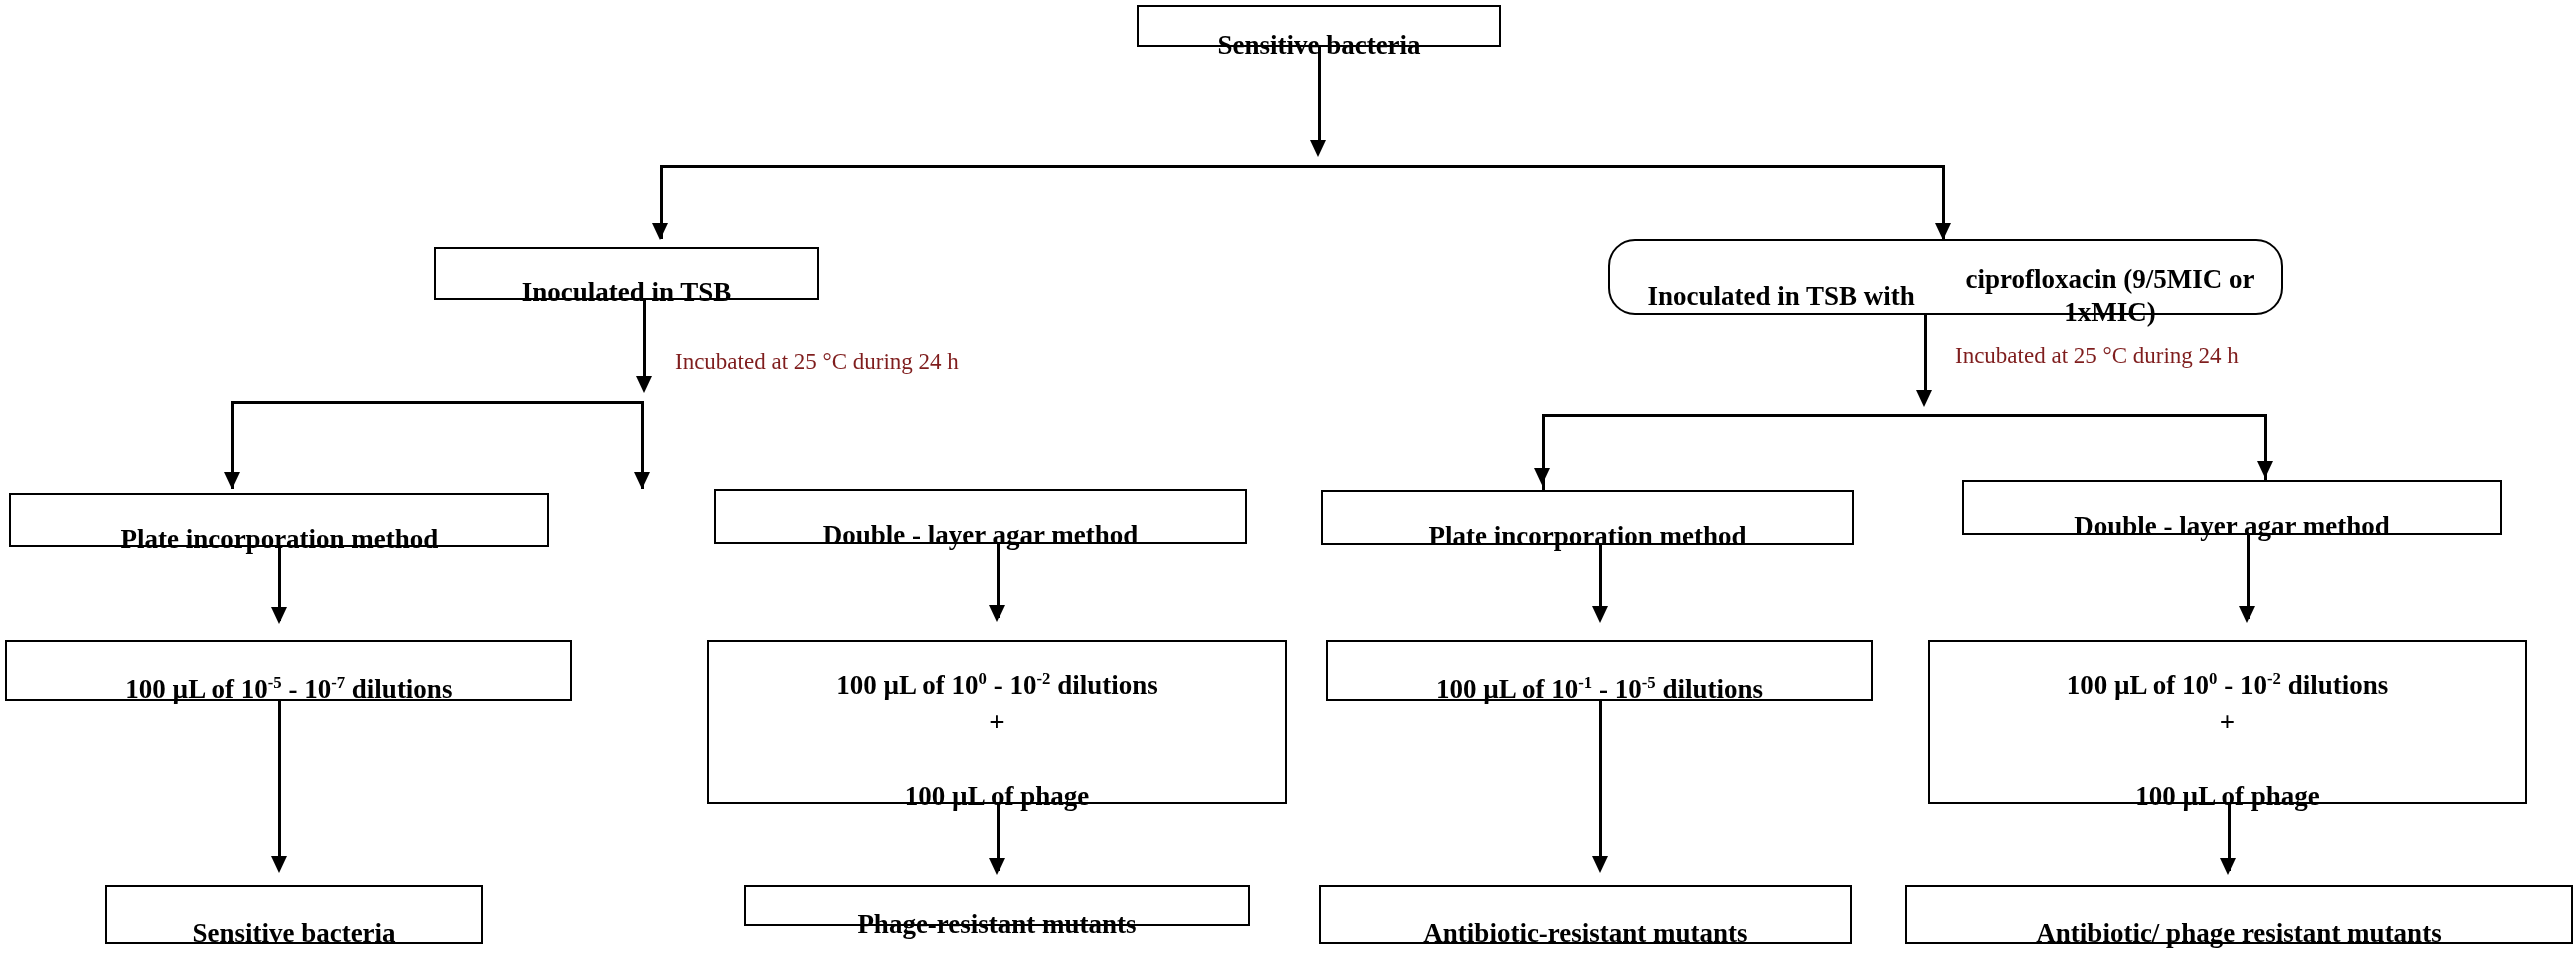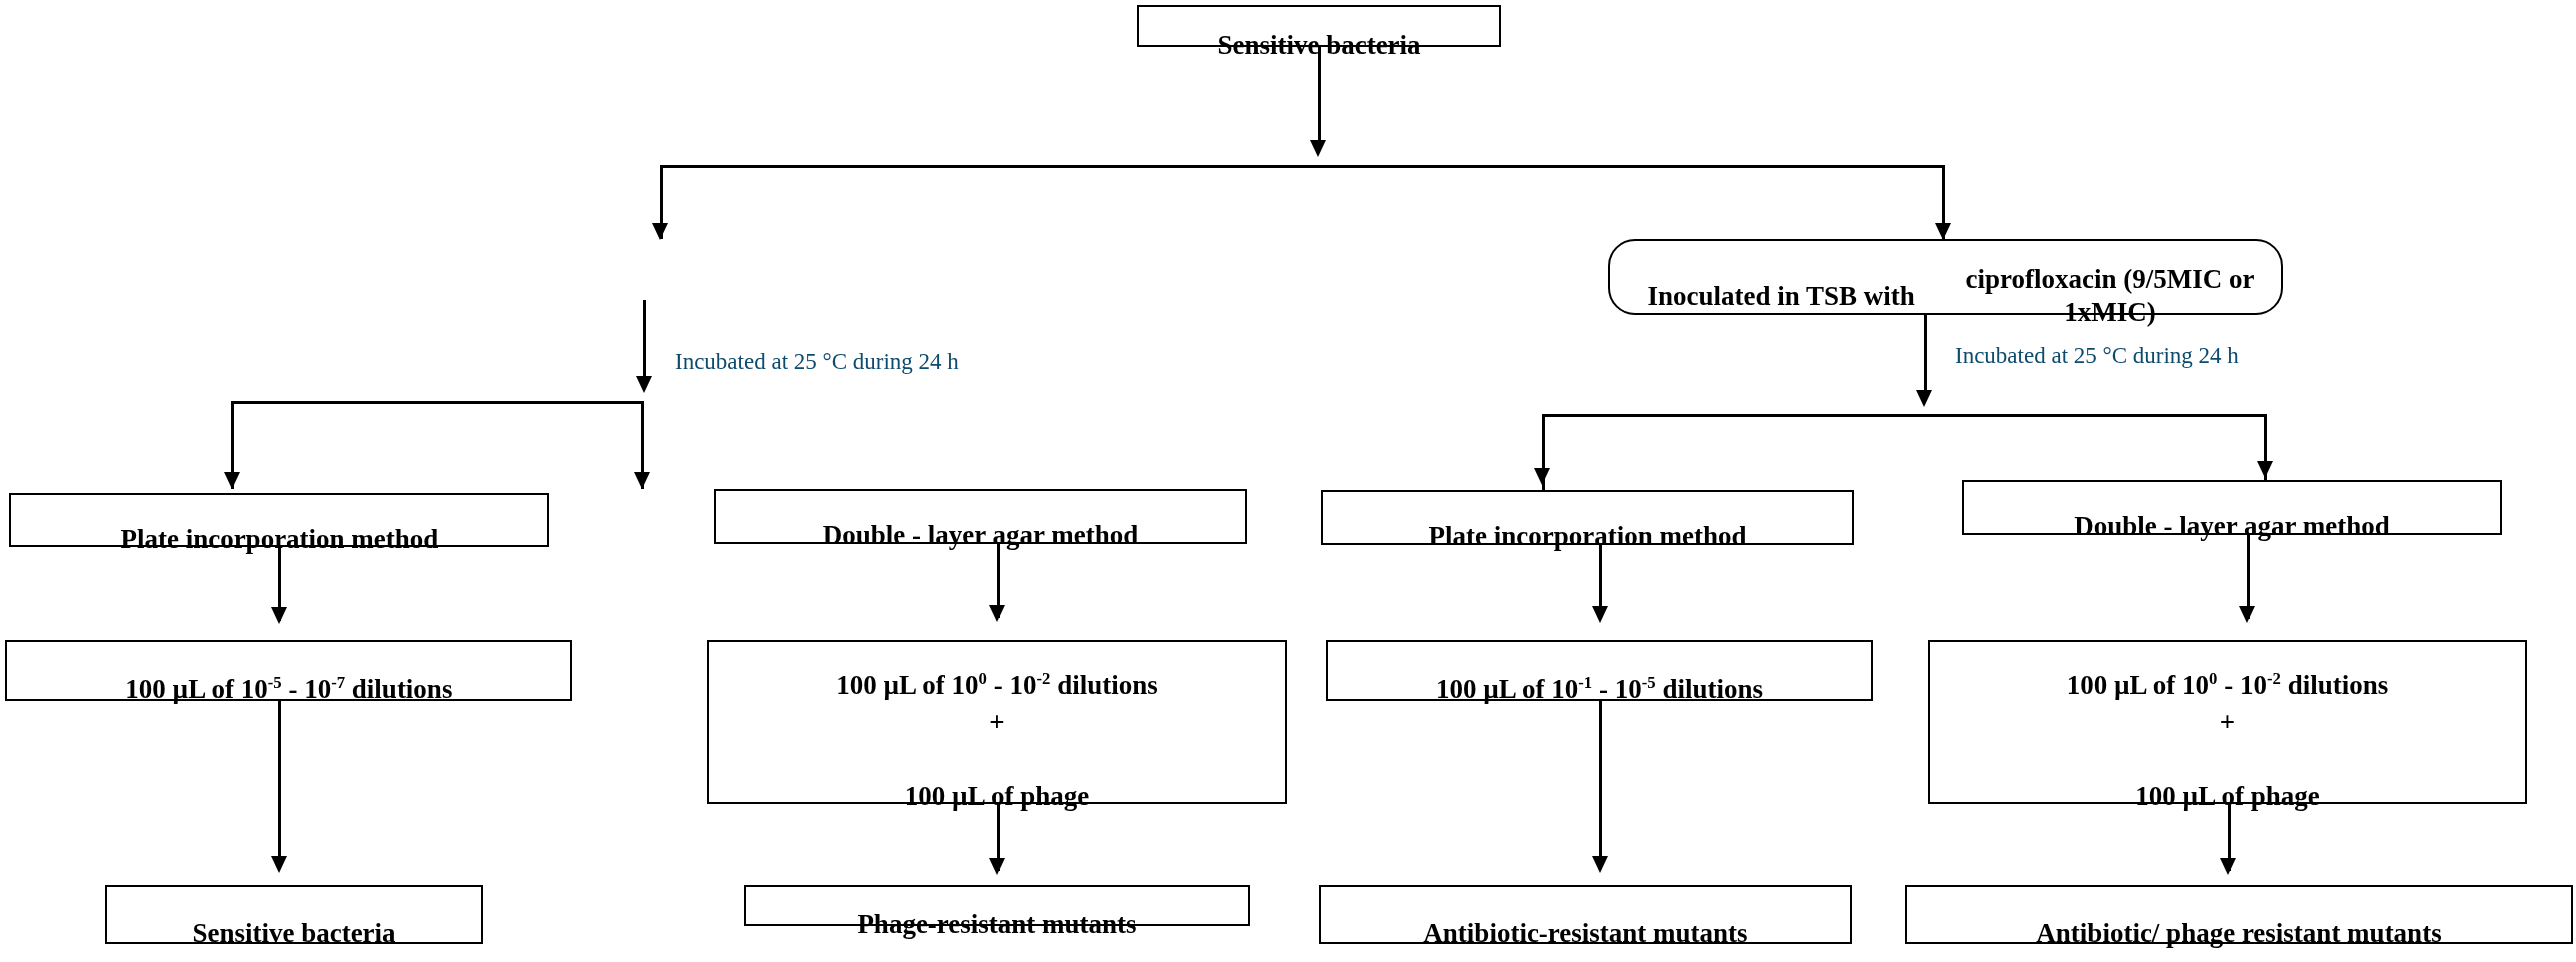--- a/index.html
+++ b/index.html
@@ -57,21 +57,21 @@
     border-left: 8.8px solid transparent;
     border-right: 8.8px solid transparent;
     border-top: 17.5px solid #000000;
   }
 
   
   .annot {
     position: absolute;
     font-weight: normal;
     white-space: nowrap;
-    color: #0c4a6e;
+    color: #7f1d1d;
   }
 </style>
 </head>
 <body>
 
 <div id="stage">
 
   <div class="node" style="left:1137px; top:5.4px; width:364px; height:42px; font-size:27px;">
     <span class="txt">Sensitive bacteria</span>
   </div>
@@ -80,20 +80,23 @@
   <div class="arrow" style="left:1310px; top:140px;"></div>
 
   <div class="hline" style="left:660px; top:165px; width:1285px;"></div>
 
   <div class="vline" style="left:660px; top:165px; height:74px;"></div>
   <div class="arrow" style="left:652px; top:223px;"></div>
 
   <div class="vline" style="left:1942px; top:165px; height:74px;"></div>
   <div class="arrow" style="left:1935px; top:223px;"></div>
 
+  <div class="node" style="left:434px; top:247px; width:385px; height:53px; font-size:27px;">
+    <span class="txt">Inoculated in TSB</span>
+  </div>
 
   <div class="node" style="left:1608px; top:239px; width:675px; height:76px; font-size:27px; justify-content:flex-start;border-radius:27px;">
     <span class="txt">Inoculated in TSB with</span>
     <span class="txt">ciprofloxacin (9/5MIC or 1xMIC)</span>
   </div>
 
   <div class="vline" style="left:643px; top:300px; height:88px;"></div>
   <div class="arrow" style="left:636px; top:376px;"></div>
   <div class="annot" style="left:675px; top:349px; font-size:23px;">Incubated at 25 °C  during 24  h</div>
 

